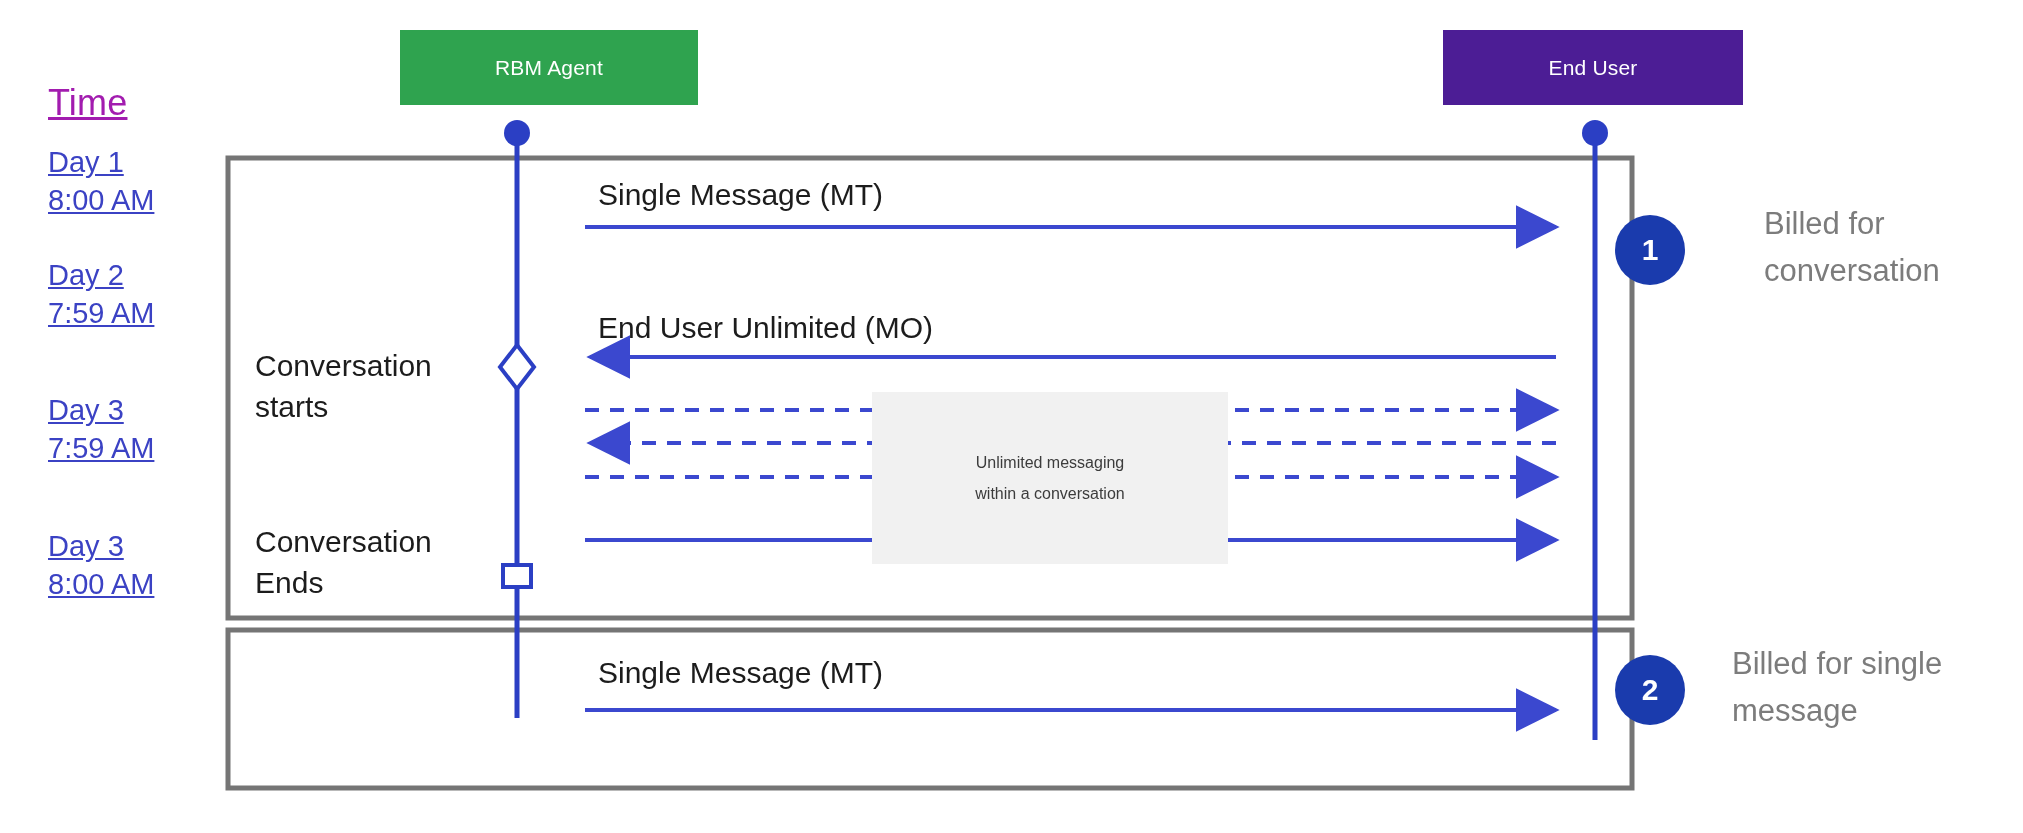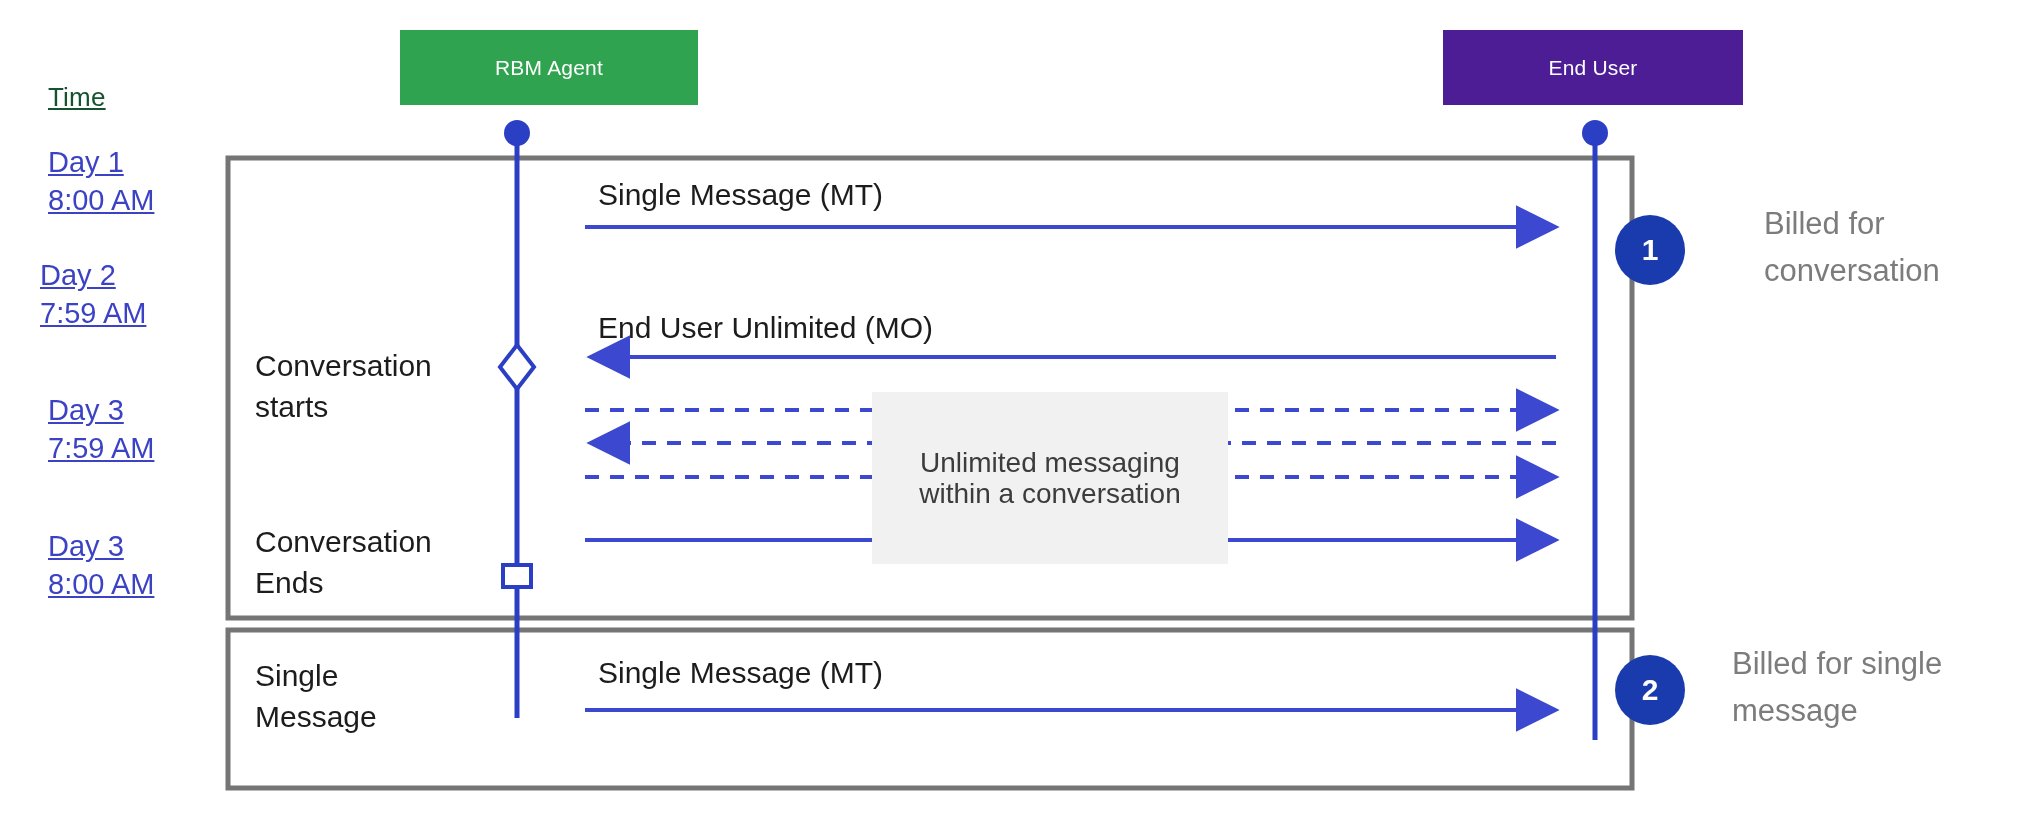--- a/index.html
+++ b/index.html
@@ -22,22 +22,22 @@
     position: absolute;
     left: 0;
     top: 0;
     width: 2023px;
     height: 833px;
   }
   .time-axis-label {
     position: absolute;
     left: 48px;
     top: 82px;
-    font-size: 26px;
-    color: #14532d;
+    font-size: 36px;
+    color: #a21caf;
     text-decoration: underline;
     letter-spacing: 0.2px;
     white-space: nowrap;
   }
   .time-stamp {
     position: absolute;
     font-size: 29px;
     line-height: 38px;
     color: #3b42c4;
     white-space: nowrap;
@@ -86,21 +86,21 @@
     top: 392px;
     width: 356px;
     height: 172px;
     background: #f1f1f1;
     display: flex;
     align-items: center;
     justify-content: center;
     text-align: center;
   }
   .note-text {
-    font-size: 28px;
+    font-size: 16px;
     line-height: 31px;
     color: #3c3c3c;
     white-space: pre-line;
   }
   .badge {
     position: absolute;
     width: 70px;
     height: 70px;
     border-radius: 50%;
     background: #1a3bad;
@@ -164,21 +164,21 @@
 
     <line x1="585" y1="710" x2="1556" y2="710" stroke="#3b48cf" stroke-width="4" marker-end="url(#arrow-right)"></line>
   </svg>
 
   <div class="time-axis-label">Time</div>
 
   <div class="time-stamp" style="left:48px; top:143px;">
     <div>Day 1</div>
     <div>8:00 AM</div>
   </div>
-  <div class="time-stamp" style="left:40px; top:256px;">
+  <div class="time-stamp" style="left:48px; top:256px;">
     <div>Day 2</div>
     <div>7:59 AM</div>
   </div>
   <div class="time-stamp" style="left:48px; top:391px;">
     <div>Day 3</div>
     <div>7:59 AM</div>
   </div>
   <div class="time-stamp" style="left:48px; top:527px;">
     <div>Day 3</div>
     <div>8:00 AM</div>
@@ -188,22 +188,20 @@
     <span>RBM Agent</span>
   </div>
   <div class="actor-box" id="actor-end-user">
     <span>End User</span>
   </div>
 
   <div class="phase-label" style="left:255px; top:345px;">Conversation
 starts</div>
   <div class="phase-label" style="left:255px; top:521px;">Conversation
 Ends</div>
-  <div class="phase-label" style="left:255px; top:655px;">Single
-Message</div>
 
   <div class="message-label" style="left:598px; top:178px;">Single Message (MT)</div>
   <div class="message-label" style="left:598px; top:311px;">End User Unlimited (MO)</div>
   <div class="message-label" style="left:598px; top:656px;">Single Message (MT)</div>
 
   <div class="note-box">
     <span class="note-text">Unlimited messaging
 within a conversation</span>
   </div>
 

